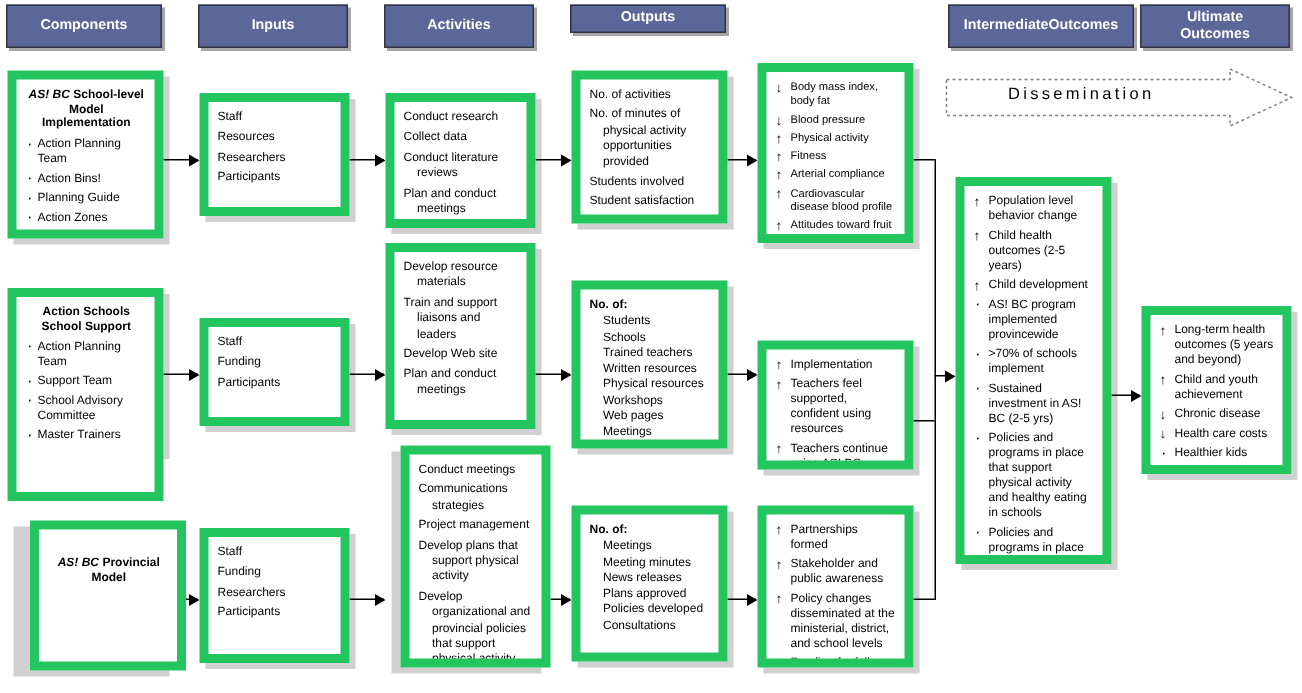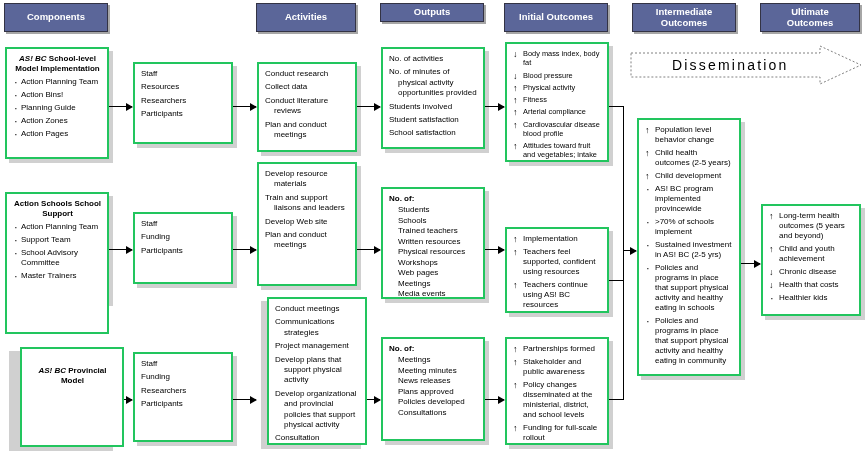--- a/index.html
+++ b/index.html
@@ -33,21 +33,21 @@
     justify-content: center;
     text-align: center;
     line-height: 1.15;
     box-sizing: border-box;
   }
 
   
   .box {
     position: absolute;
     background: #ffffff;
-    border: 2px solid #22c55e;
+    border: 6px solid #22c55e;
     box-sizing: border-box;
     padding: 5px 5px 4px 6px;
     font-size: 8px;
     line-height: 1.25;
     overflow: hidden;
   }
   .box::after {
     content: "";
     position: absolute;
     left: 4px;
@@ -141,48 +141,48 @@
   .vline {
     position: absolute;
     width: 1px;
     background: #000000;
   }
 
   
   .diss {
     position: absolute;
     color: #000000;
-    font-size: 14px;
+    font-size: 11px;
     letter-spacing: 2.2px;
   }
   .diss svg { display: block; }
   .diss .lbl {
     position: absolute;
     left: 42px;
     top: 12px;
   }
 </style>
 </head>
 <body>
 
 <div id="canvas">
 
   <div class="hdr" style="left:4px; top:3px; width:104px; height:29px;">
     <span>Components</span>
   </div>
+  <div class="hdr" style="left:132px; top:3px; width:100px; height:29px;">
+    <span>Inputs</span>
+  </div>
   <div class="hdr" style="left:256px; top:3px; width:100px; height:29px;">
     <span>Activities</span>
   </div>
   <div class="hdr" style="left:380px; top:3px; width:104px; height:19px;">
     <span>Outputs</span>
   </div>
-  <div class="hdr" style="left:504px; top:3px; width:104px; height:29px;">
-    <span>Initial Outcomes</span>
-  </div>
-  <div class="hdr" style="left:632px; top:3px; width:104px; height:29px; flex-direction:column;">
+  <div class="hdr" style="left:632px; top:3px; width:124px; height:29px; ">
     <span>Intermediate</span>
     <span>Outcomes</span>
   </div>
   <div class="hdr" style="left:760px; top:3px; width:100px; height:29px; flex-direction:column;">
     <span>Ultimate</span>
     <span>Outcomes</span>
   </div>
 
   <div class="shadow" style="left:9px;  top:51px;  width:104px; height:112px;"></div>
   <div class="shadow" style="left:9px;  top:196px; width:104px; height:110px;"></div>
@@ -431,18 +431,18 @@
         <li class="dot"><span class="mk">·</span><span>Policies and programs in place that support physical activity and healthy eating in schools</span></li>
         <li class="dot"><span class="mk">·</span><span>Policies and programs in place that support physical activity and healthy eating in community</span></li>
       </ul>
   </div>
 
   <div class="box" style="left:761px; top:204px; width:100px; height:112px;">
     <ul class="arr" id="ul1">
         <li><span class="mk">↑</span><span>Long-term health outcomes (5 years and beyond)</span></li>
         <li><span class="mk">↑</span><span>Child and youth achievement</span></li>
         <li><span class="mk">↓</span><span>Chronic disease</span></li>
-        <li><span class="mk">↓</span><span>Health that costs</span></li>
+        <li><span class="mk">↓</span><span>Health care costs</span></li>
         <li class="dot"><span class="mk">·</span><span>Healthier kids</span></li>
       </ul>
   </div>
 
 </div>
 
 </body></html>

